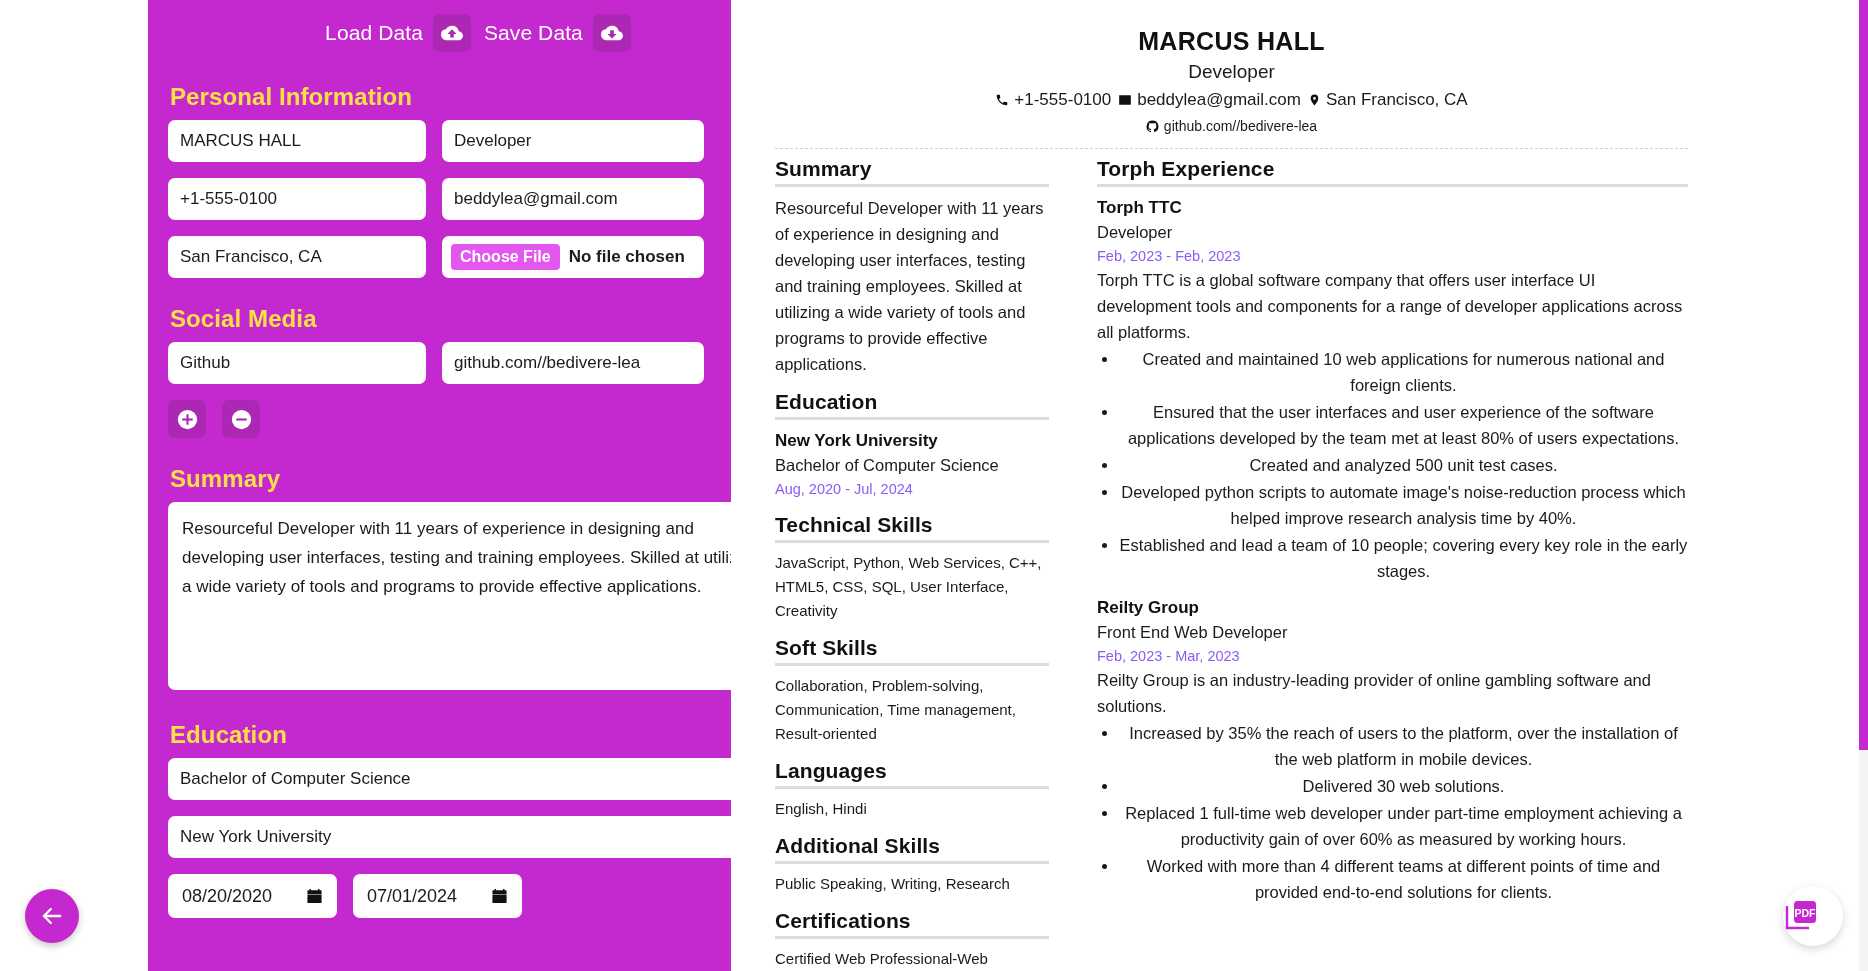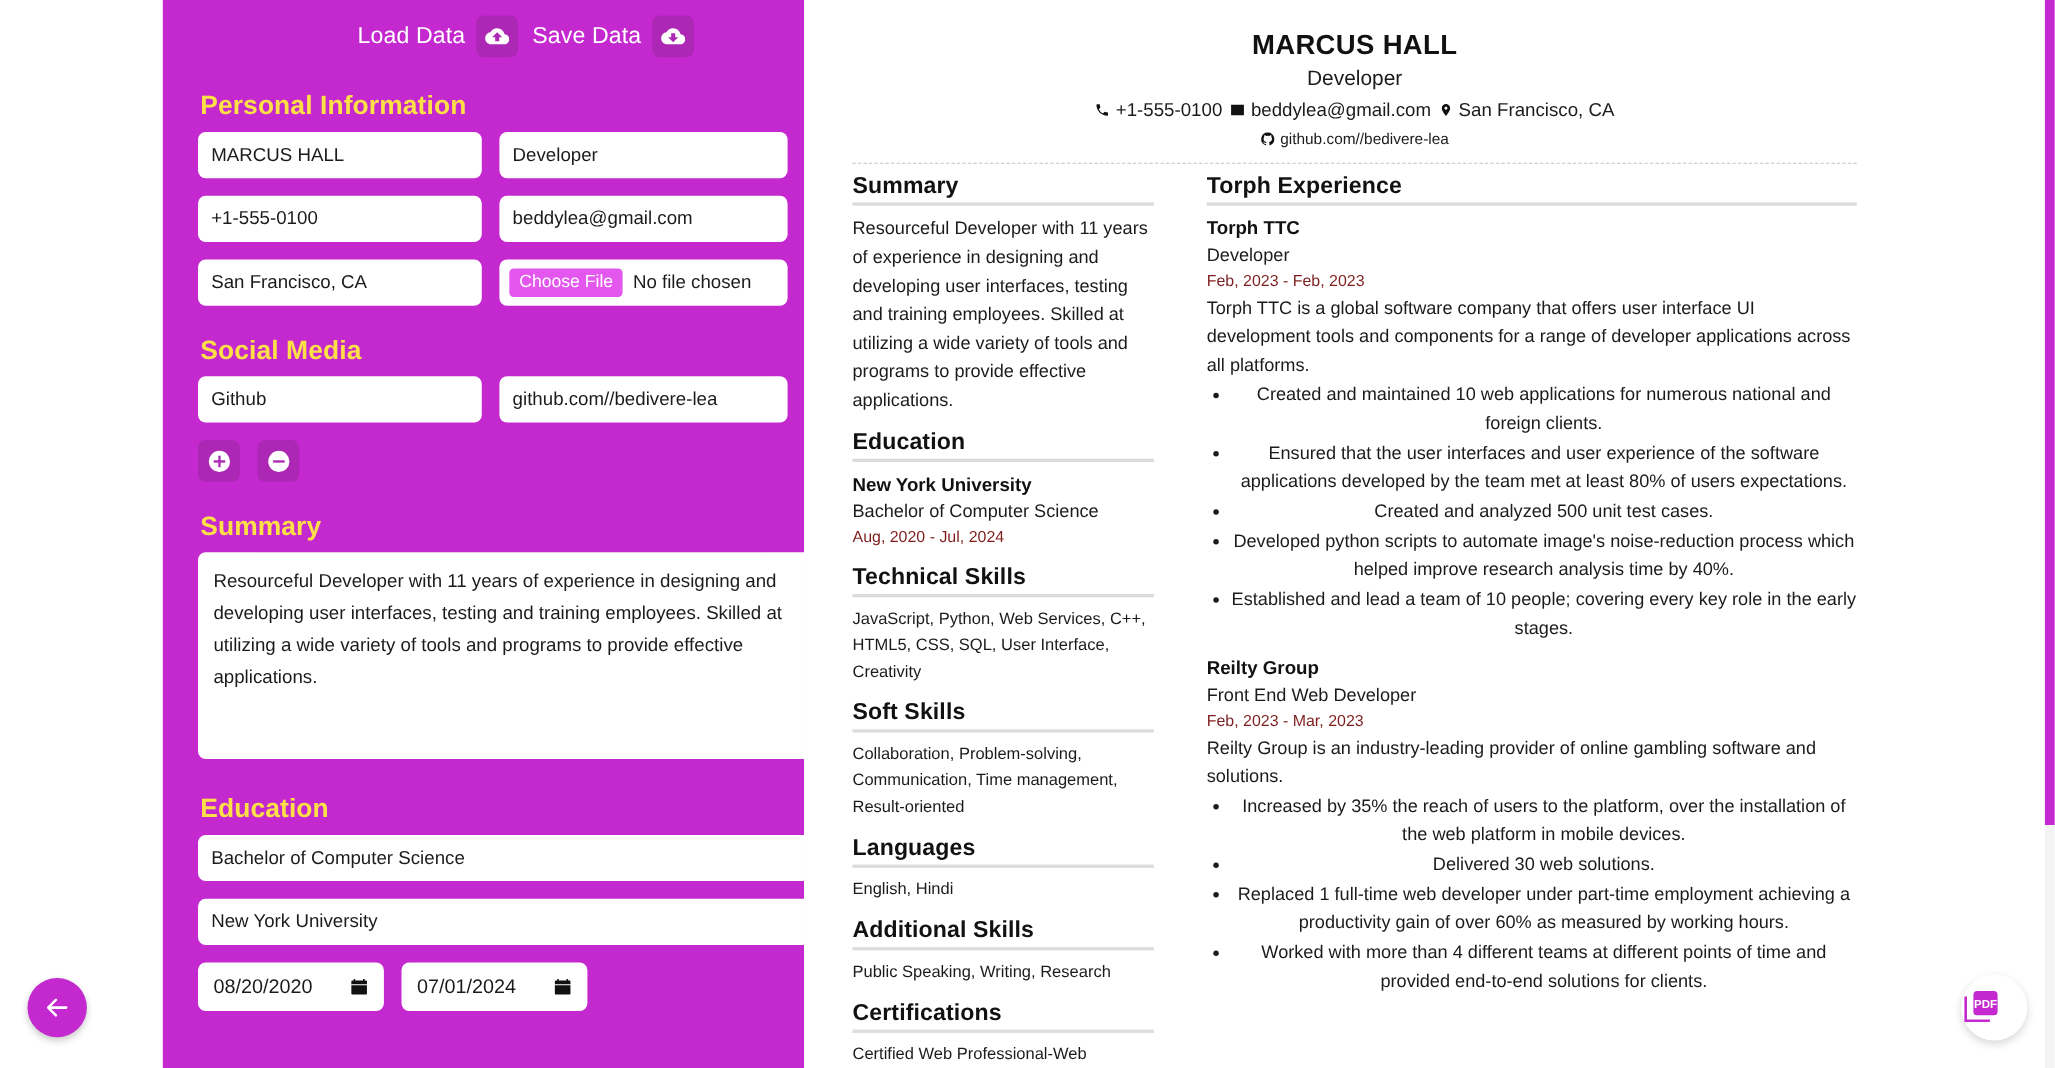--- a/index.html
+++ b/index.html
@@ -15,21 +15,21 @@
     width: 1868px; height: 971px;
     background: #ffffff;
   }
 
   
   .form-panel {
     position: absolute;
     left: 148px; top: 0;
     width: 660px; height: 971px;
     background: #c329ce;
-    padding: 0 32px;
+    padding: 0 20px;
     overflow: hidden;
   }
   .data-bar {
     display: flex;
     align-items: center;
     justify-content: center;
     gap: 13px;
     padding-top: 14px;
     padding-bottom: 4px;
   }
@@ -80,20 +80,21 @@
   .fld.wide { width: 100%; }
   .file-fld {
     background: #ffffff;
     border-radius: 7px;
     height: 42px;
     display: flex; align-items: center;
     padding: 0 9px;
     gap: 9px;
     width: 262px; flex: 0 0 262px;
     overflow: hidden;
+    font-weight: bold;
   }
   .choose-btn {
     background: #e457ef;
     color: #ffffff;
     font-size: 16px;
     border-radius: 4px;
     padding: 4px 9px;
     white-space: nowrap;
     cursor: pointer;
   }
@@ -216,21 +217,21 @@
     line-height: 26px;
     color: #1b1b1b;
   }
   .r-small {
     font-size: 15px;
     line-height: 24px;
     color: #1b1b1b;
   }
   .r-sub-b { font-size: 17px; font-weight: bold; color: #111111; line-height: 25px; }
   .r-sub { font-size: 16.5px; color: #1b1b1b; line-height: 25px; }
-  .r-date { font-size: 14.5px; color: #7f1d1d; line-height: 22px; }
+  .r-date { font-size: 14.5px; color: #8b5cf6; line-height: 22px; }
   .r-ul { margin: 1px 0 0 0; padding-left: 22px; text-align: center; }
   .r-ul li {
     font-size: 16.5px;
     line-height: 26px;
     color: #1b1b1b;
     margin-bottom: 1px;
   }
   .job { margin-bottom: 11px; }
 
   

